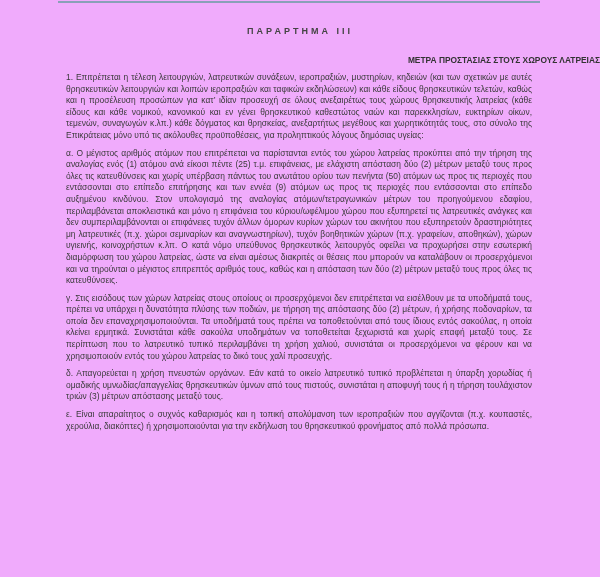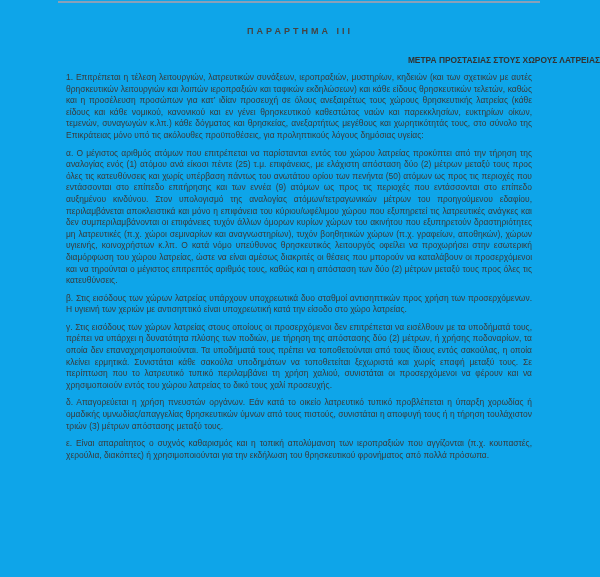--- a/index.html
+++ b/index.html
@@ -1,17 +1,17 @@
 <!DOCTYPE html>
 <html><head>
   <meta charset="utf-8">
   <style>
     html, body { margin: 0; padding: 0; background: #ffffff; }
     body { width: 600px; height: 577px; overflow: hidden; position: relative; }
-    .page { position: absolute; left: 0; top: 0; width: 600px; height: 577px; background: #0ea5e9; }
+    .page { position: absolute; left: 0; top: 0; width: 600px; height: 577px; background: #f0abfc; }
     .top-rule { position: absolute; left: 58px; top: 1px; width: 482px; height: 2px; background: #8aa0b8; }
     .annex-title {
       position: absolute; left: 0; top: 26px; width: 600px; text-align: center;
       font-family: "Liberation Sans", sans-serif; font-weight: bold; font-size: 9px;
       letter-spacing: 3px; color: #444;
     }
     .section-title {
       position: absolute; left: 0; top: 55px; width: 600px; text-align: right;
       font-family: "Liberation Sans", sans-serif; font-weight: bold; font-size: 8.4px;
       color: #333;
@@ -26,18 +26,17 @@
 </head>
 <body>
 
 <div class="page">
   <div class="top-rule"></div>
   <div class="annex-title">ΠΑΡΑΡΤΗΜΑ ΙΙΙ</div>
   <div class="section-title">ΜΕΤΡΑ ΠΡΟΣΤΑΣΙΑΣ ΣΤΟΥΣ ΧΩΡΟΥΣ ΛΑΤΡΕΙΑΣ</div>
   <div class="body">
     <p>1. Επιτρέπεται η τέλεση λειτουργιών, λατρευτικών συνάξεων, ιεροπραξιών, μυστηρίων, κηδειών (και των σχετικών με αυτές θρησκευτικών λειτουργιών και λοιπών ιεροπραξιών και ταφικών εκδηλώσεων) και κάθε είδους θρησκευτικών τελετών, καθώς και η προσέλευση προσώπων για κατ’ ιδίαν προσευχή σε όλους ανεξαιρέτως τους χώρους θρησκευτικής λατρείας (κάθε είδους και κάθε νομικού, κανονικού και εν γένει θρησκευτικού καθεστώτος ναών και παρεκκλησίων, ευκτηρίων οίκων, τεμενών, συναγωγών κ.λπ.) κάθε δόγματος και θρησκείας, ανεξαρτήτως μεγέθους και χωρητικότητάς τους, στο σύνολο της Επικράτειας μόνο υπό τις ακόλουθες προϋποθέσεις, για προληπτικούς λόγους δημόσιας υγείας:</p>
     <p>α. Ο μέγιστος αριθμός ατόμων που επιτρέπεται να παρίστανται εντός του χώρου λατρείας προκύπτει από την τήρηση της αναλογίας ενός (1) ατόμου ανά είκοσι πέντε (25) τ.μ. επιφάνειας, με ελάχιστη απόσταση δύο (2) μέτρων μεταξύ τους προς όλες τις κατευθύνσεις και χωρίς υπέρβαση πάντως του ανωτάτου ορίου των πενήντα (50) ατόμων ως προς τις περιοχές που εντάσσονται στο επίπεδο επιτήρησης και των εννέα (9) ατόμων ως προς τις περιοχές που εντάσσονται στο επίπεδο αυξημένου κινδύνου. Στον υπολογισμό της αναλογίας ατόμων/τετραγωνικών μέτρων του προηγούμενου εδαφίου, περιλαμβάνεται αποκλειστικά και μόνο η επιφάνεια του κύριου/ωφέλιμου χώρου που εξυπηρετεί τις λατρευτικές ανάγκες και δεν συμπεριλαμβάνονται οι επιφάνειες τυχόν άλλων όμορων κυρίων χώρων του ακινήτου που εξυπηρετούν δραστηριότητες μη λατρευτικές (π.χ. χώροι σεμιναρίων και αναγνωστηρίων), τυχόν βοηθητικών χώρων (π.χ. γραφείων, αποθηκών), χώρων υγιεινής, κοινοχρήστων κ.λπ. Ο κατά νόμο υπεύθυνος θρησκευτικός λειτουργός οφείλει να προχωρήσει στην εσωτερική διαμόρφωση του χώρου λατρείας, ώστε να είναι αμέσως διακριτές οι θέσεις που μπορούν να καταλάβουν οι προσερχόμενοι και να τηρούνται ο μέγιστος επιτρεπτός αριθμός τους, καθώς και η απόσταση των δύο (2) μέτρων μεταξύ τους προς όλες τις κατευθύνσεις.</p>
-    <p>β. Στις εισόδους των χώρων λατρείας υπάρχουν υποχρεωτικά δυο σταθμοί αντισηπτικών προς χρήση των προσερχόμενων. Η υγιεινή των χεριών με αντισηπτικό είναι υποχρεωτική κατά την είσοδο στο χώρο λατρείας.</p>
     <p>γ. Στις εισόδους των χώρων λατρείας στους οποίους οι προσερχόμενοι δεν επιτρέπεται να εισέλθουν με τα υποδήματά τους, πρέπει να υπάρχει η δυνατότητα πλύσης των ποδιών, με τήρηση της απόστασης δύο (2) μέτρων, ή χρήσης ποδοναρίων, τα οποία δεν επαναχρησιμοποιούνται. Τα υποδήματά τους πρέπει να τοποθετούνται από τους ίδιους εντός σακούλας, η οποία κλείνει ερμητικά. Συνιστάται κάθε σακούλα υποδημάτων να τοποθετείται ξεχωριστά και χωρίς επαφή μεταξύ τους. Σε περίπτωση που το λατρευτικό τυπικό περιλαμβάνει τη χρήση χαλιού, συνιστάται οι προσερχόμενοι να φέρουν και να χρησιμοποιούν εντός του χώρου λατρείας το δικό τους χαλί προσευχής.</p>
     <p>δ. Απαγορεύεται η χρήση πνευστών οργάνων. Εάν κατά το οικείο λατρευτικό τυπικό προβλέπεται η ύπαρξη χορωδίας ή ομαδικής υμνωδίας/απαγγελίας θρησκευτικών ύμνων από τους πιστούς, συνιστάται η αποφυγή τους ή η τήρηση τουλάχιστον τριών (3) μέτρων απόστασης μεταξύ τους.</p>
     <p>ε. Είναι απαραίτητος ο συχνός καθαρισμός και η τοπική απολύμανση των ιεροπραξιών που αγγίζονται (π.χ. κουπαστές, χερούλια, διακόπτες) ή χρησιμοποιούνται για την εκδήλωση του θρησκευτικού φρονήματος από πολλά πρόσωπα.</p>
   </div>
 </div>
 
 </body></html>

